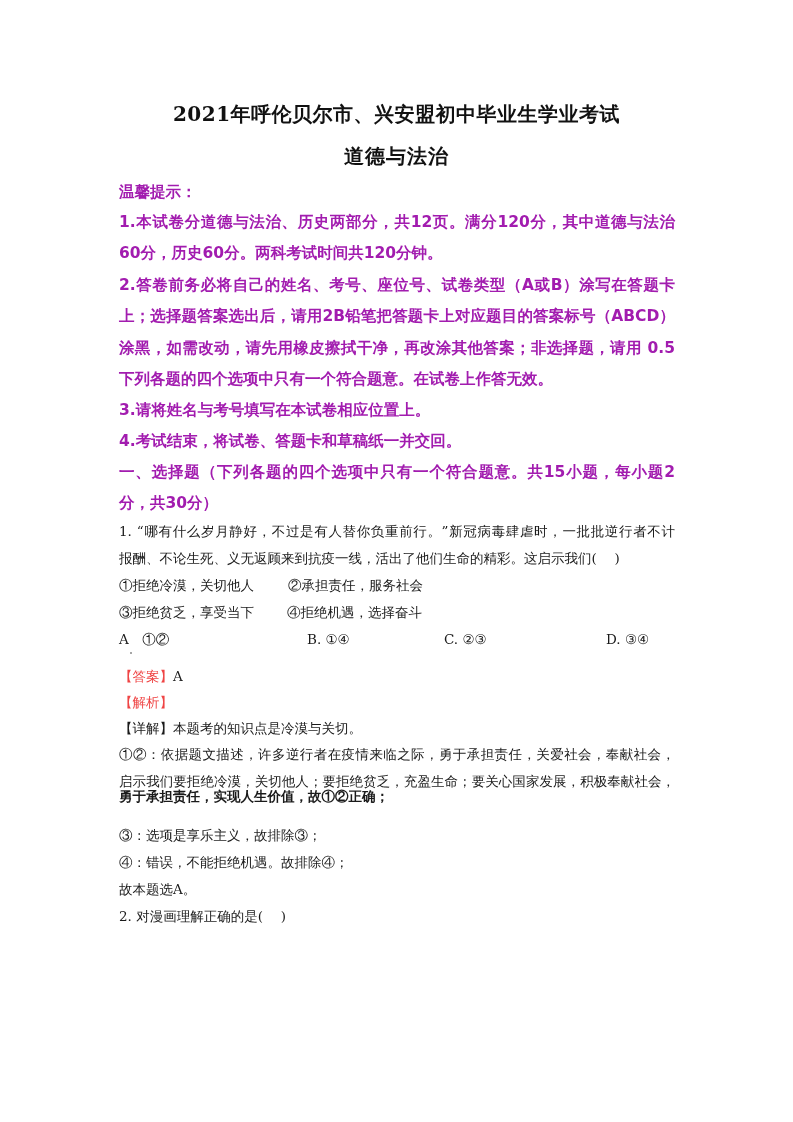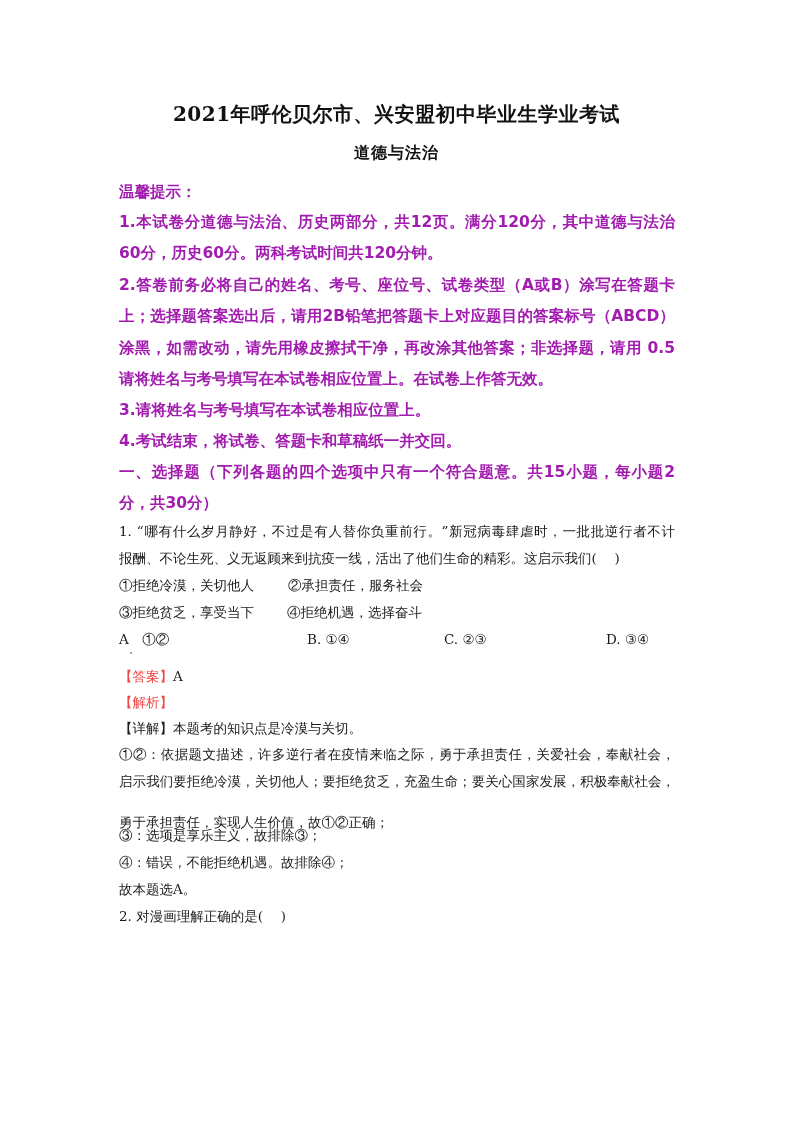--- a/index.html
+++ b/index.html
@@ -24,21 +24,21 @@
     .title {
       position: absolute;
       left: 0;
       width: 793px;
       text-align: center;
       font-family: "DejaVu Serif", "Liberation Serif", serif;
       font-weight: bold;
       color: #111;
     }
     .title-main { top: 101px; font-size: 20px; letter-spacing: 0.5px; }
-    .title-sub { top: 143px; font-size: 16px; letter-spacing: 1px; }
+    .title-sub { top: 143px; font-size: 20px; letter-spacing: 1px; }
 
     .bold-line {
       position: absolute;
       left: 119px;
       font-family: "DejaVu Sans", "Liberation Sans", sans-serif;
       font-weight: bold;
       font-size: 15.5px;
       color: #a21caf;
       white-space: nowrap;
     }
@@ -77,21 +77,21 @@
 
   <div class="title title-main">2021年呼伦贝尔市、兴安盟初中毕业生学业考试</div>
   <div class="title title-sub">道德与法治</div>
 
   <div class="bold-line" style="top:182px;">温馨提示：</div>
   <div class="bold-line justify-wide" style="top:212px;">1.本试卷分道德与法治、历史两部分，共12页。满分120分，其中道德与法治</div>
   <div class="bold-line" style="top:243px;">60分，历史60分。两科考试时间共120分钟。</div>
   <div class="bold-line justify-wide" style="top:275px;">2.答卷前务必将自己的姓名、考号、座位号、试卷类型（A或B）涂写在答题卡</div>
   <div class="bold-line justify-wide" style="top:306px;">上；选择题答案选出后，请用2B铅笔把答题卡上对应题目的答案标号（ABCD）</div>
   <div class="bold-line justify-wide" style="top:338px;">涂黑，如需改动，请先用橡皮擦拭干净，再改涂其他答案；非选择题，请用 0.5</div>
-  <div class="bold-line" style="top:369px;">请将姓名与考号填写在本试卷相应位置上。在试卷上作答无效。</div>
+  <div class="bold-line" style="top:369px;">下列各题的四个选项中只有一个符合题意。在试卷上作答无效。</div>
   <div class="bold-line" style="top:400px;">3.请将姓名与考号填写在本试卷相应位置上。</div>
   <div class="bold-line" style="top:431px;">4.考试结束，将试卷、答题卡和草稿纸一并交回。</div>
 
   <div class="bold-line justify-wide" style="top:462px;">一、选择题（下列各题的四个选项中只有一个符合题意。共15小题，每小题2</div>
   <div class="bold-line" style="top:493px;">分，共30分）</div>
 
   <div class="norm-line justify-wide" style="top:523px;">1. “哪有什么岁月静好，不过是有人替你负重前行。”新冠病毒肆虐时，一批批逆行者不计</div>
   <div class="norm-line" style="top:550px;">报酬、不论生死、义无返顾来到抗疫一线，活出了他们生命的精彩。这启示我们(　 )</div>
 
   <div class="opt" style="left:119px; top:577px;">①拒绝冷漠，关切他人</div>
@@ -110,20 +110,20 @@
   </div>
   <div class="norm-line" style="top:694px;">
     <span class="blue-tag">【解析】</span>
   </div>
   <div class="norm-line" style="top:720px;">
     <span>【详解】</span><span>本题考的知识点是冷漠与关切。</span>
   </div>
 
   <div class="norm-line justify-wide" style="top:746px;">①②：依据题文描述，许多逆行者在疫情来临之际，勇于承担责任，关爱社会，奉献社会，</div>
   <div class="norm-line justify-wide" style="top:773px;">启示我们要拒绝冷漠，关切他人；要拒绝贫乏，充盈生命；要关心国家发展，积极奉献社会，</div>
-  <div class="norm-line" style="top:814px;">勇于承担责任，实现人生价值，故①②正确；</div>
+  <div class="norm-line" style="top:788px;font-weight:bold;">勇于承担责任，实现人生价值，故①②正确；</div>
   <div class="norm-line" style="top:827px;text-align:center;">③：选项是享乐主义，故排除③；</div>
   <div class="norm-line" style="top:854px;">④：错误，不能拒绝机遇。故排除④；</div>
   <div class="norm-line" style="top:881px;">故本题选A。</div>
 
   <div class="norm-line" style="top:908px;">2. 对漫画理解正确的是(　 )</div>
 
 </div>
 
 </body></html>

